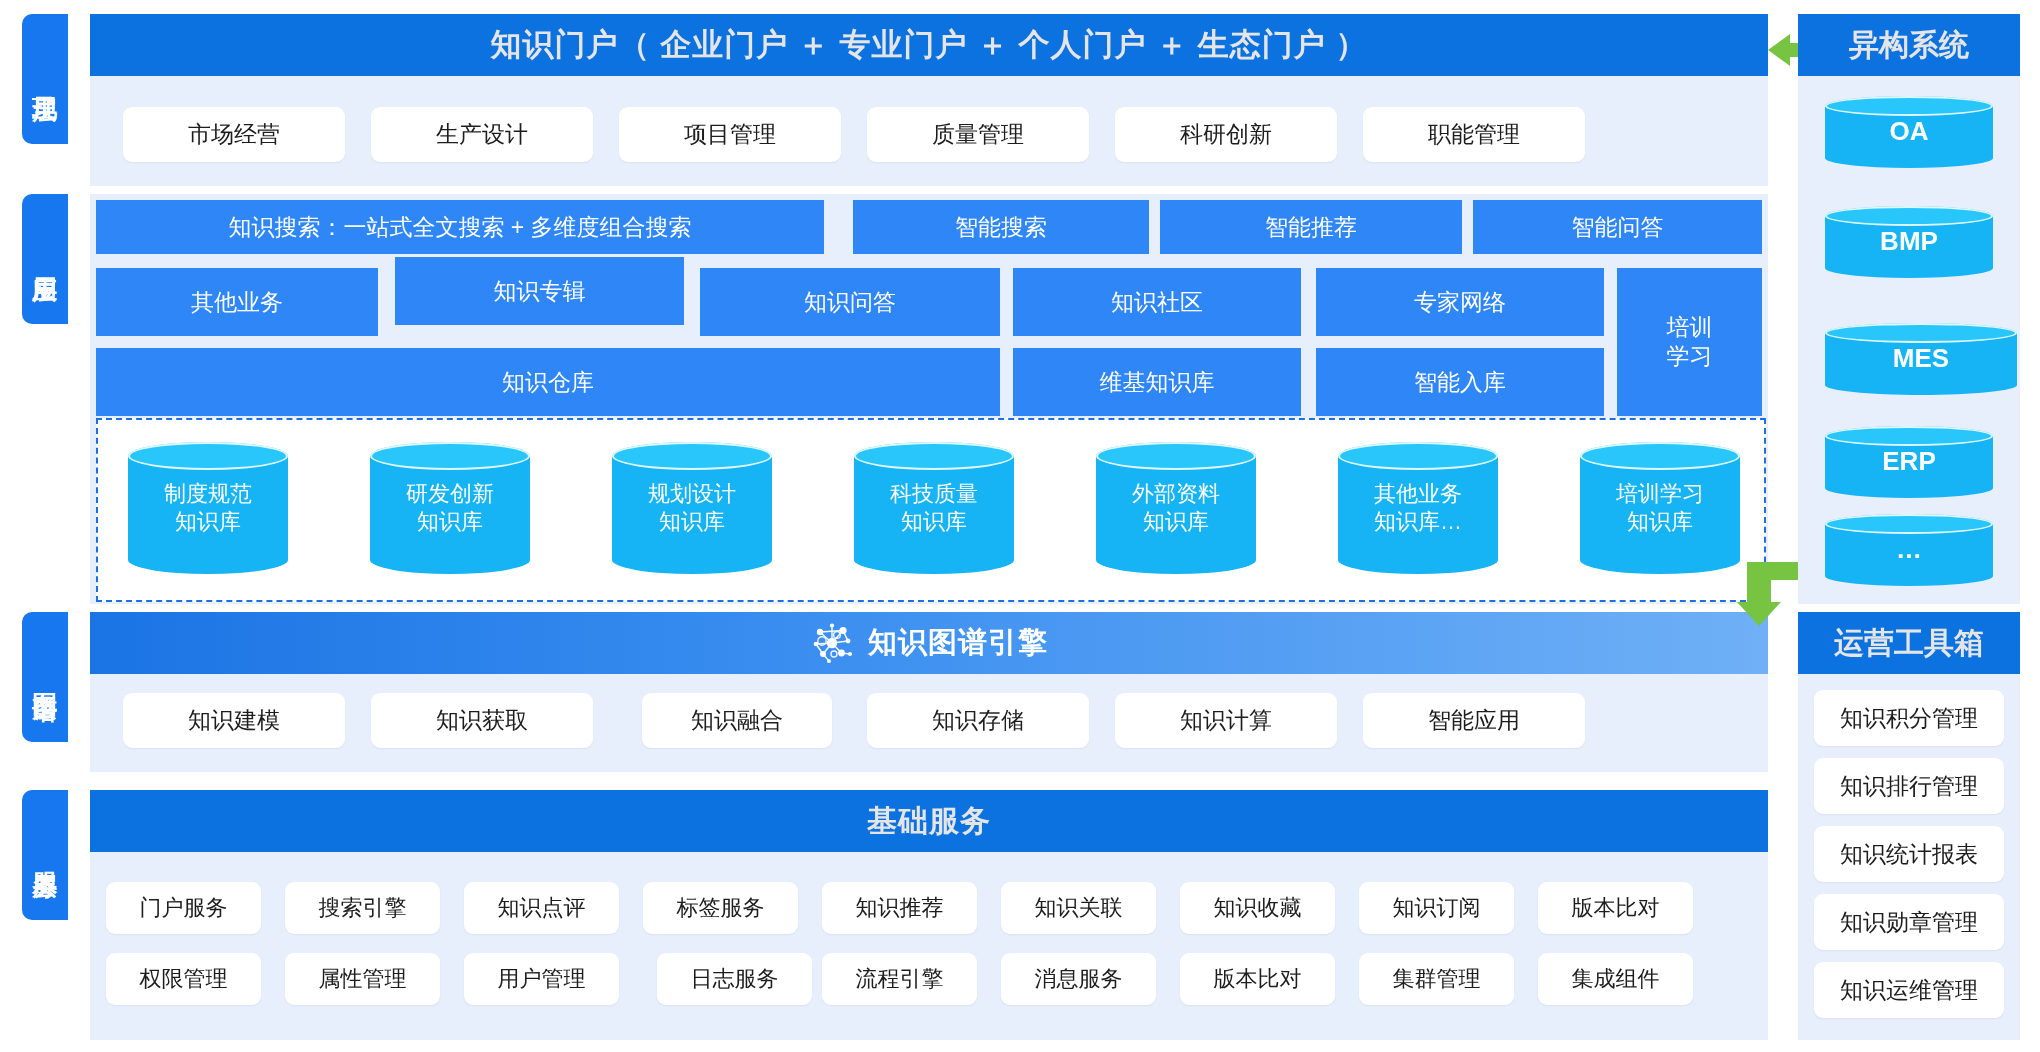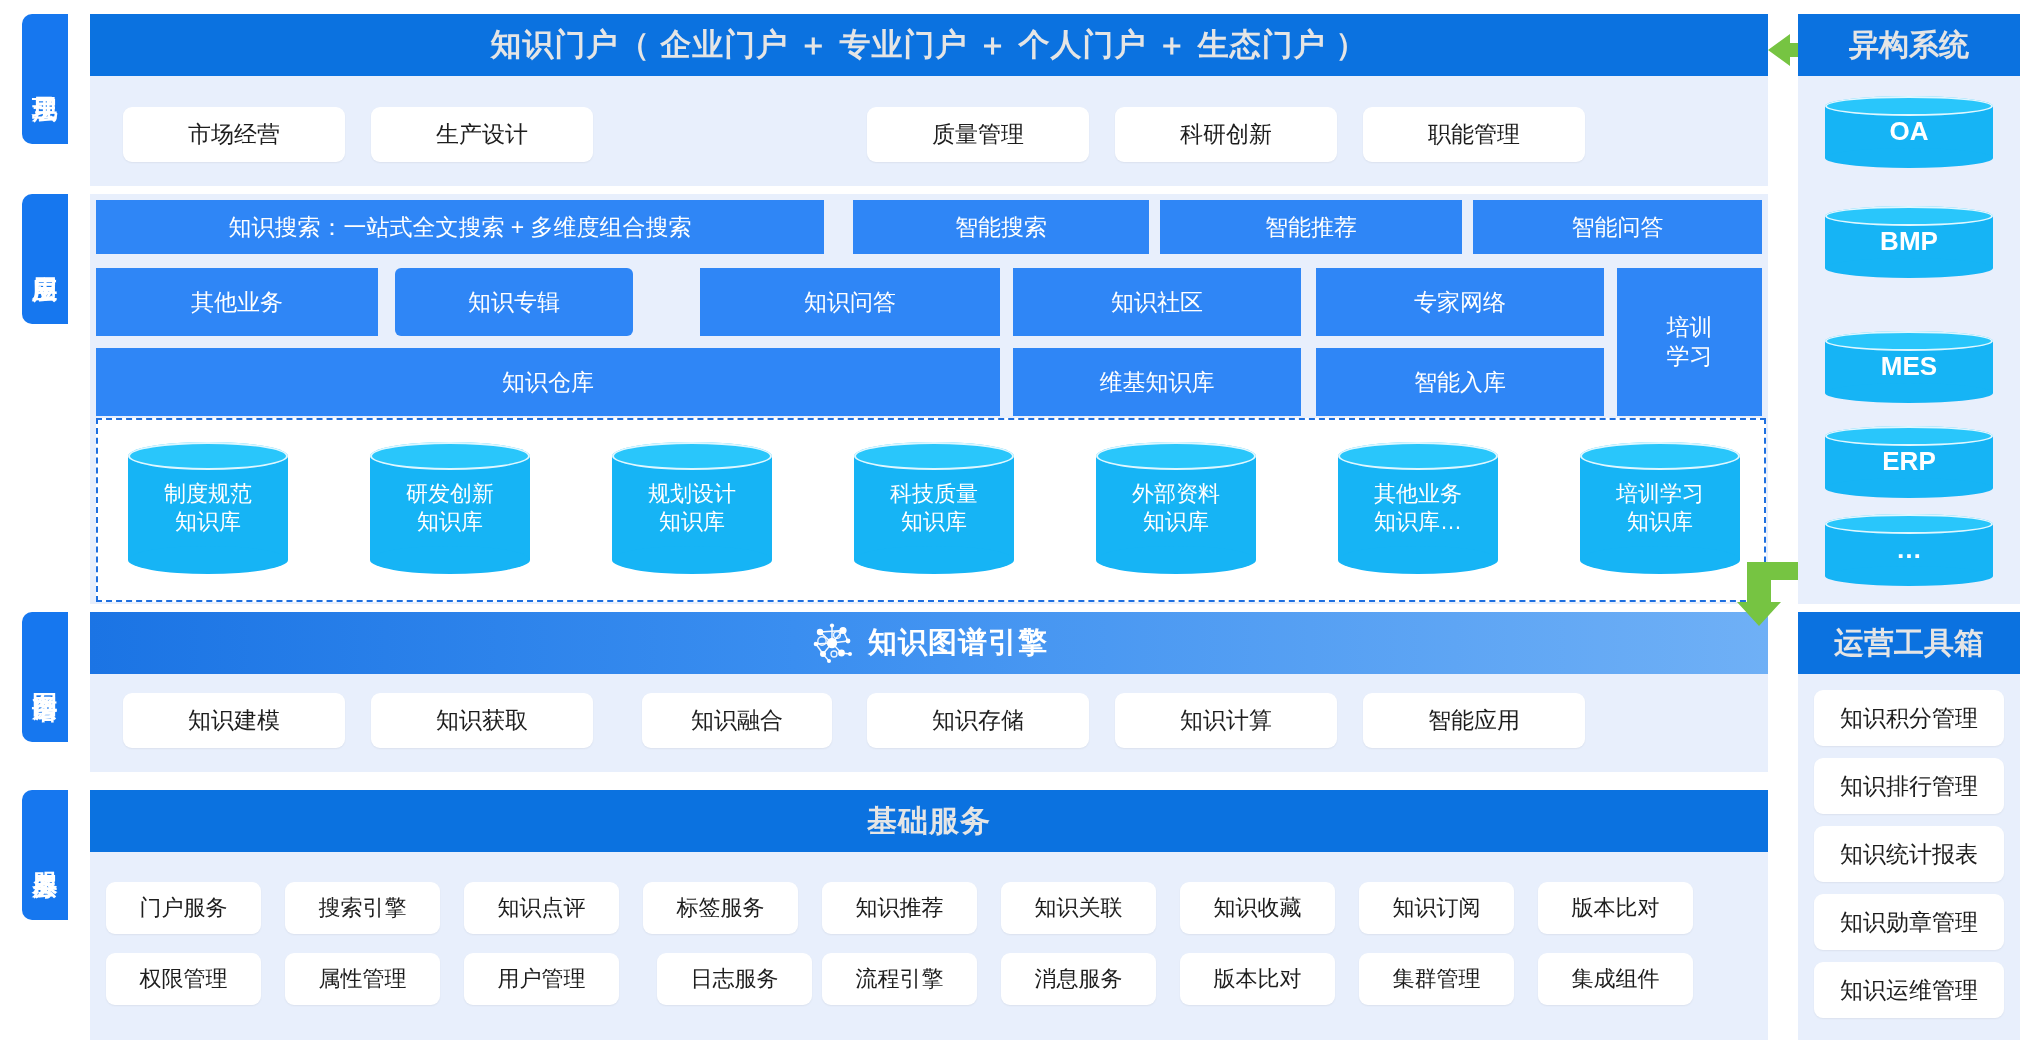--- a/index.html
+++ b/index.html
@@ -75,33 +75,34 @@
   <div class="layer-tab" style="top:790px;height:130px;">
     <span>服务层</span>
   </div>
 
   <div class="panel" style="left:90px;top:14px;width:1678px;height:172px;"></div>
 
   <div class="bluebar" style="left:90px;top:14px;width:1678px;height:62px;font-size:31px;letter-spacing:1px;">知识门户（ 企业门户 ＋ 专业门户 ＋ 个人门户 ＋ 生态门户 ）</div>
 
   <div class="chip" style="left:123px;top:107px;width:222px;height:55px;">市场经营</div>
   <div class="chip" style="left:371px;top:107px;width:222px;height:55px;">生产设计</div>
+  <div class="chip" style="left:619px;top:107px;width:222px;height:55px;">项目管理</div>
   <div class="chip" style="left:867px;top:107px;width:222px;height:55px;">质量管理</div>
   <div class="chip" style="left:1115px;top:107px;width:222px;height:55px;">科研创新</div>
   <div class="chip" style="left:1363px;top:107px;width:222px;height:55px;">职能管理</div>
 
   <div class="panel" style="left:90px;top:194px;width:1678px;height:410px;"></div>
 
   <div class="bchip" style="left:96px;top:200px;width:728px;height:54px;">知识搜索：一站式全文搜索 + 多维度组合搜索</div>
   <div class="bchip" style="left:853px;top:200px;width:296px;height:54px;">智能搜索</div>
   <div class="bchip" style="left:1160px;top:200px;width:302px;height:54px;">智能推荐</div>
   <div class="bchip" style="left:1473px;top:200px;width:289px;height:54px;">智能问答</div>
 
   <div class="bchip" style="left:96px;top:268px;width:282px;height:68px;">其他业务</div>
-  <div class="bchip" style="left:395px;top:268px;width:238px;height:68px;border-radius:6px;">知识专辑</div>
+  <div class="bchip" style="left:395px;top:257px;width:289px;height:68px;">知识专辑</div>
   <div class="bchip" style="left:700px;top:268px;width:300px;height:68px;">知识问答</div>
   <div class="bchip" style="left:1013px;top:268px;width:288px;height:68px;">知识社区</div>
   <div class="bchip" style="left:1316px;top:268px;width:288px;height:68px;">专家网络</div>
 
   <div class="bchip" style="left:96px;top:348px;width:904px;height:68px;">知识仓库</div>
   <div class="bchip" style="left:1013px;top:348px;width:288px;height:68px;">维基知识库</div>
   <div class="bchip" style="left:1316px;top:348px;width:288px;height:68px;">智能入库</div>
 
   <div class="bchip" style="left:1617px;top:268px;width:145px;height:148px;flex-direction:column;">
     <span>培训</span>
@@ -265,21 +266,21 @@
     <div class="cap"></div>
     <div class="lbl">OA</div>
   </div>
   <div class="cyl scyl" style="left:1825px;top:206px;width:168px;height:72px;">
     <div class="body"></div>
     <div class="bot"></div>
     <div class="top"></div>
     <div class="cap"></div>
     <div class="lbl">BMP</div>
   </div>
-  <div class="cyl scyl" style="left:1825px;top:331px;width:168px;height:72px;">
+  <div class="cyl scyl" style="left:1825px;top:323px;width:168px;height:72px;padding-left:24px;">
     <div class="body"></div>
     <div class="bot"></div>
     <div class="top"></div>
     <div class="cap"></div>
     <div class="lbl">MES</div>
   </div>
   <div class="cyl scyl" style="left:1825px;top:426px;width:168px;height:72px;">
     <div class="body"></div>
     <div class="bot"></div>
     <div class="top"></div>

